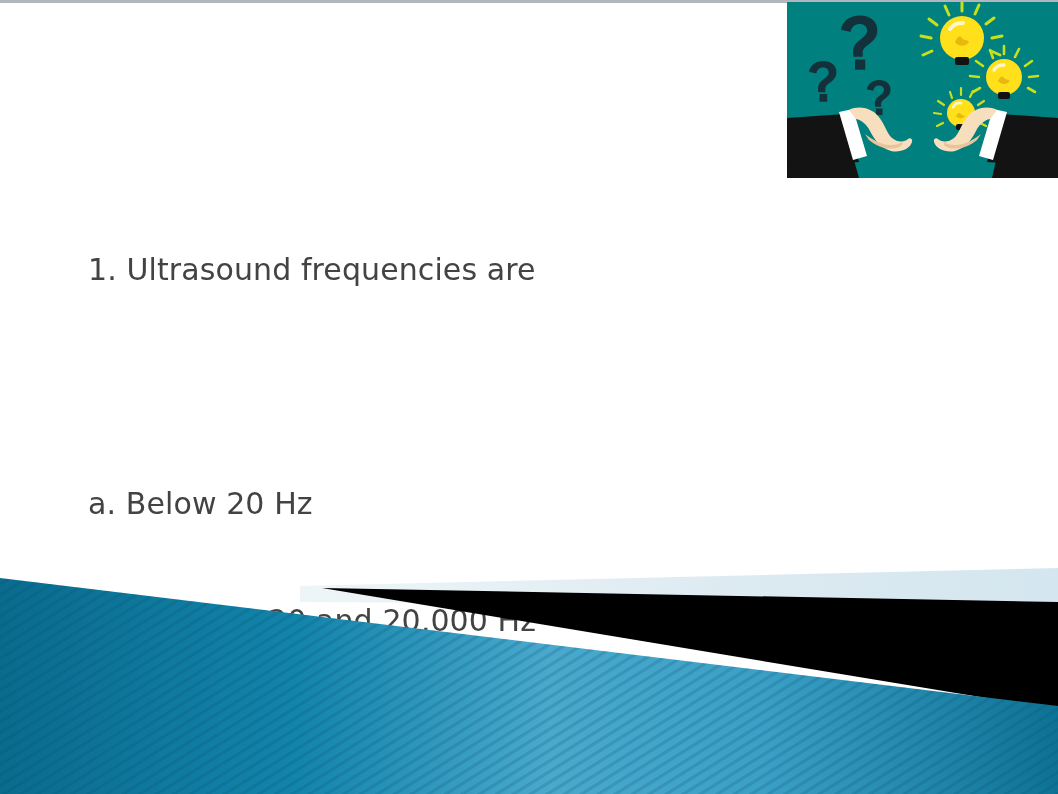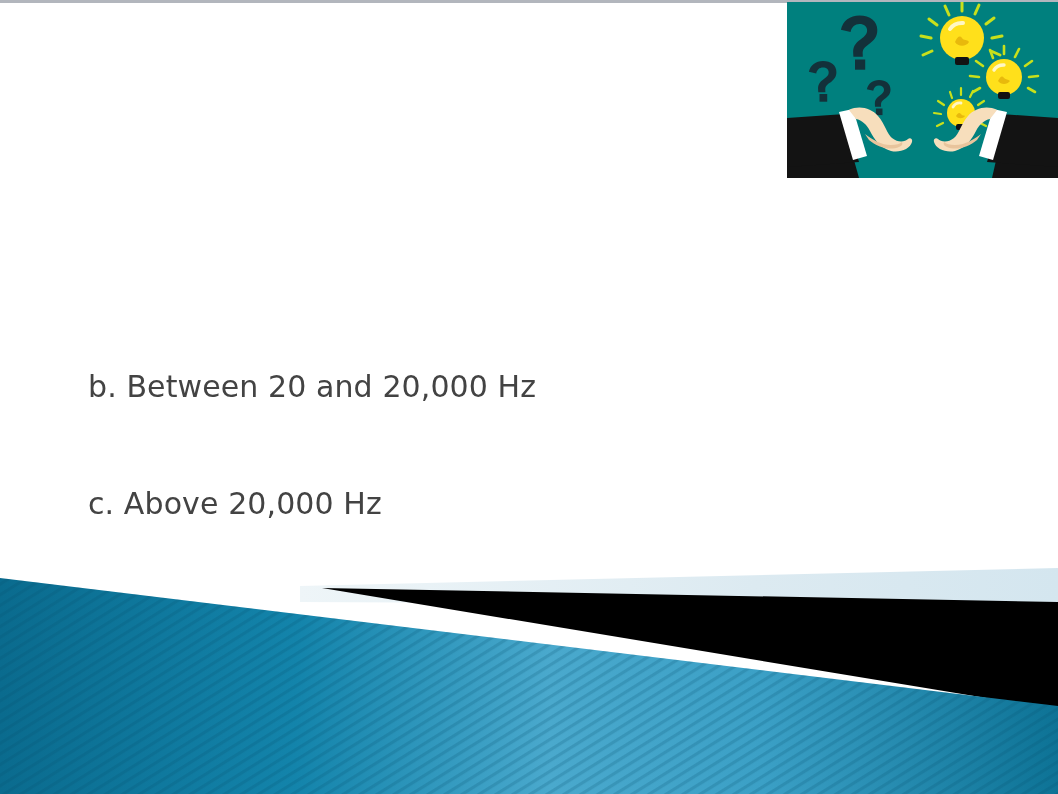--- a/index.html
+++ b/index.html
@@ -158,21 +158,23 @@
         <path d="M271 121 L271 176 L205 176 L218 119 Z" fill="#131313"></path>
         <path d="M271 116 L214 112 L200 160 L271 165 Z" fill="#131313"></path>
         <path d="M220 110 L206 107 L192 154 L206 158 Z" fill="#ffffff"></path>
         <path d="M210 108 c-10 -5 -22 -2 -29 6 c-7 8 -9 18 -14 22 c-6 5 -13 4 -16 1 c-2 -2 -5 0 -4 3 c2 7 12 11 21 9 c11 -3 17 -12 21 -20 c3 -6 8 -11 14 -12 z" fill="#f7debc"></path>
         <path d="M194 132 c-8 6 -16 11 -26 11 c-5 0 -9 -1 -11 -3 c-1 2 0 4 3 5 c9 4 22 0 30 -7 z" fill="#e8c49c"></path>
       </g>
     </svg>
   </div>
 
   <div id="body-text">
+    <span class="q-line">1. Ultrasound frequencies are</span>
     <span class="blank-line"></span>
+    <span class="choice">a. Below 20 Hz</span>
     <span class="choice">b. Between 20 and 20,000 Hz</span>
     <span class="choice">c. Above 20,000 Hz</span>
     
     
   </div>
 
   <div id="bottom-art">
     <svg width="1058" height="254" viewBox="0 0 1058 254" xmlns="http://www.w3.org/2000/svg">
       <defs>
         <linearGradient id="blueGrad" x1="0" y1="0" x2="1" y2="0">

